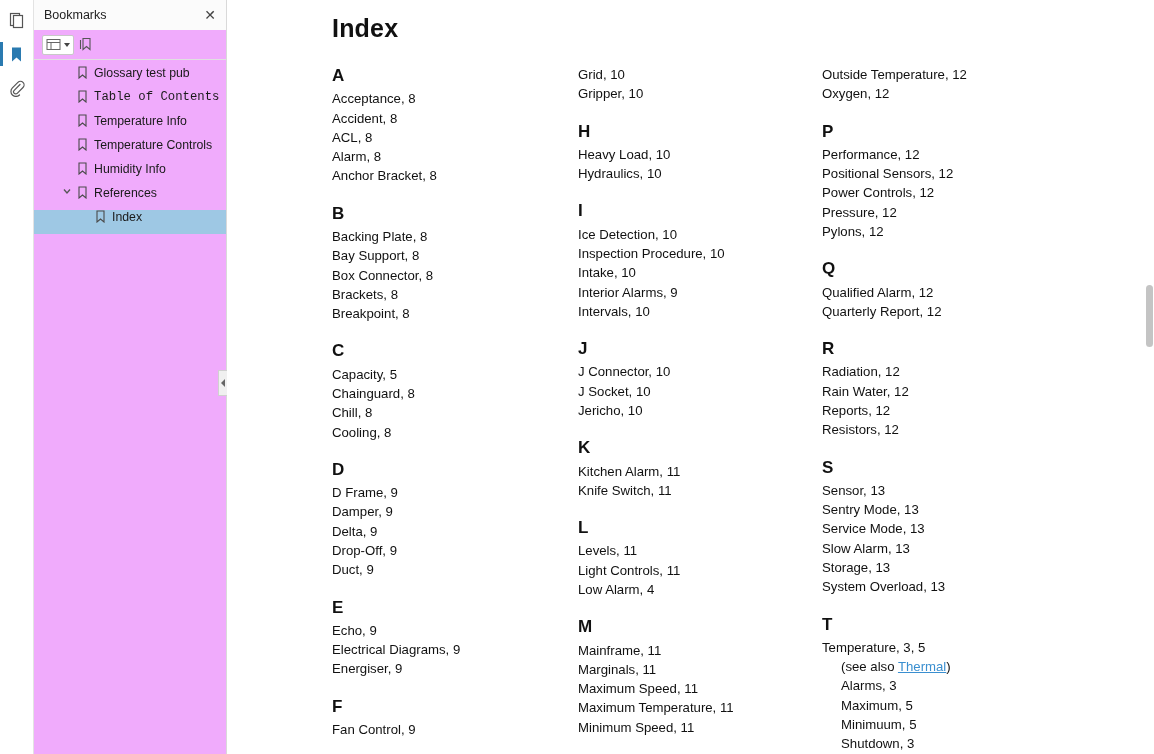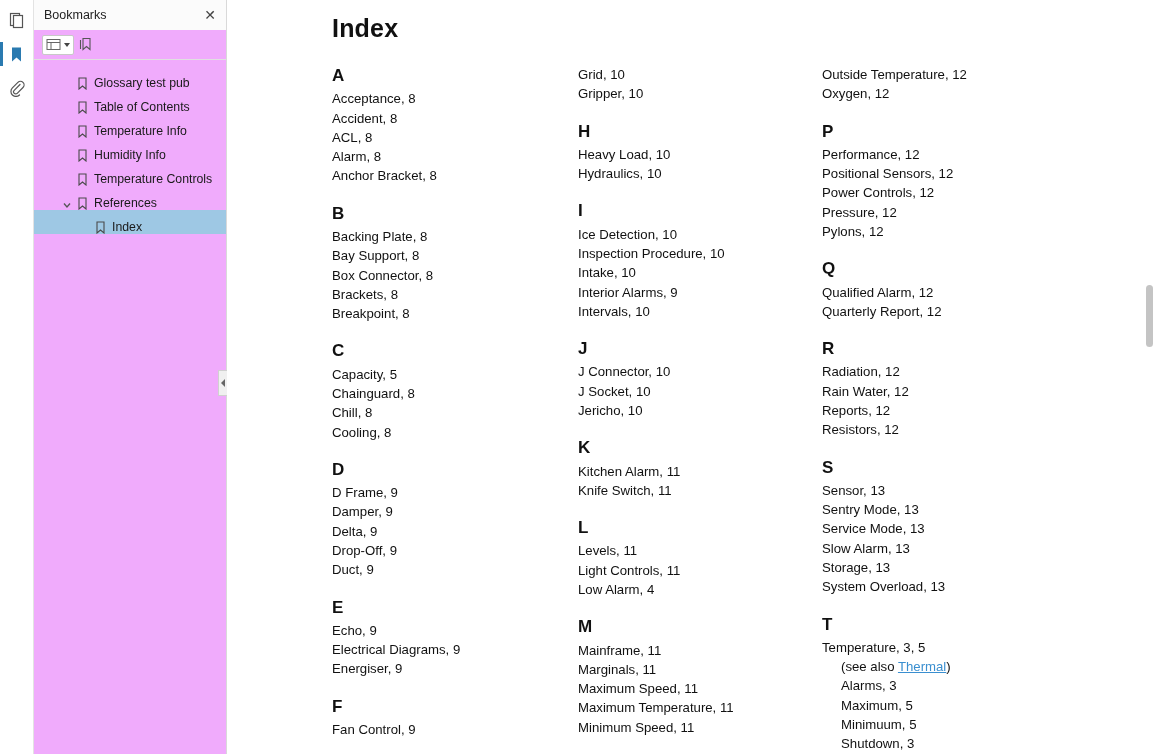--- a/index.html
+++ b/index.html
@@ -98,21 +98,21 @@
 
   .bm-tree {
     padding-top: 6px;
     font-size: 12.3px;
     color: #1a1a1a;
     flex: 1;
     overflow: hidden;
   }
   .bm-row {
     display: flex;
-    align-items: flex-end;
+    align-items: flex-start;
     height: 24px;
     padding-right: 4px;
     white-space: nowrap;
   }
   .bm-row .twisty {
     width: 14px;
     display: flex; align-items: center; justify-content: center;
     flex: 0 0 14px;
   }
   .bm-row .bm-icon {
@@ -265,55 +265,55 @@
     <div class="bm-tree" id="bm-tree">
         <div class="bm-row" style="padding-left: 26px;">
           <span class="twisty"></span>
           <span class="bm-icon">
             <svg width="11" height="13" viewBox="0 0 11 13">
               <path d="M2 1 h7 v11 l-3.5 -3 l-3.5 3 z" fill="none" stroke="#4a4a4a" stroke-width="1.1"></path>
             </svg>
           </span>
           <span class="bm-label">Glossary test pub</span>
         </div>
+        <div class="bm-row" style="padding-left: 26px; font-family: Liberation Mono, monospace;">
+          <span class="twisty"></span>
+          <span class="bm-icon">
+            <svg width="11" height="13" viewBox="0 0 11 13">
+              <path d="M2 1 h7 v11 l-3.5 -3 l-3.5 3 z" fill="none" stroke="#4a4a4a" stroke-width="1.1"></path>
+            </svg>
+          </span>
+          <span class="bm-label">Table of Contents</span>
+        </div>
         <div class="bm-row" style="padding-left: 26px;">
           <span class="twisty"></span>
           <span class="bm-icon">
             <svg width="11" height="13" viewBox="0 0 11 13">
               <path d="M2 1 h7 v11 l-3.5 -3 l-3.5 3 z" fill="none" stroke="#4a4a4a" stroke-width="1.1"></path>
             </svg>
           </span>
-          <span class="bm-label">Table of Contents</span>
+          <span class="bm-label">Temperature Info</span>
         </div>
         <div class="bm-row" style="padding-left: 26px;">
           <span class="twisty"></span>
           <span class="bm-icon">
             <svg width="11" height="13" viewBox="0 0 11 13">
               <path d="M2 1 h7 v11 l-3.5 -3 l-3.5 3 z" fill="none" stroke="#4a4a4a" stroke-width="1.1"></path>
             </svg>
           </span>
-          <span class="bm-label">Temperature Info</span>
+          <span class="bm-label">Temperature Controls</span>
         </div>
         <div class="bm-row" style="padding-left: 26px;">
           <span class="twisty"></span>
           <span class="bm-icon">
             <svg width="11" height="13" viewBox="0 0 11 13">
               <path d="M2 1 h7 v11 l-3.5 -3 l-3.5 3 z" fill="none" stroke="#4a4a4a" stroke-width="1.1"></path>
             </svg>
           </span>
           <span class="bm-label">Humidity Info</span>
-        </div>
-        <div class="bm-row" style="padding-left: 26px;">
-          <span class="twisty"></span>
-          <span class="bm-icon">
-            <svg width="11" height="13" viewBox="0 0 11 13">
-              <path d="M2 1 h7 v11 l-3.5 -3 l-3.5 3 z" fill="none" stroke="#4a4a4a" stroke-width="1.1"></path>
-            </svg>
-          </span>
-          <span class="bm-label">Temperature Controls</span>
         </div>
         <div class="bm-row" style="padding-left: 26px;">
           <span class="twisty">
             <svg width="10" height="10" viewBox="0 0 10 10">
               <path d="M2 3.5 L5 7 L8 3.5" fill="none" stroke="#555" stroke-width="1.3"></path>
             </svg>
           </span>
           <span class="bm-icon">
             <svg width="11" height="13" viewBox="0 0 11 13">
               <path d="M2 1 h7 v11 l-3.5 -3 l-3.5 3 z" fill="none" stroke="#4a4a4a" stroke-width="1.1"></path>

